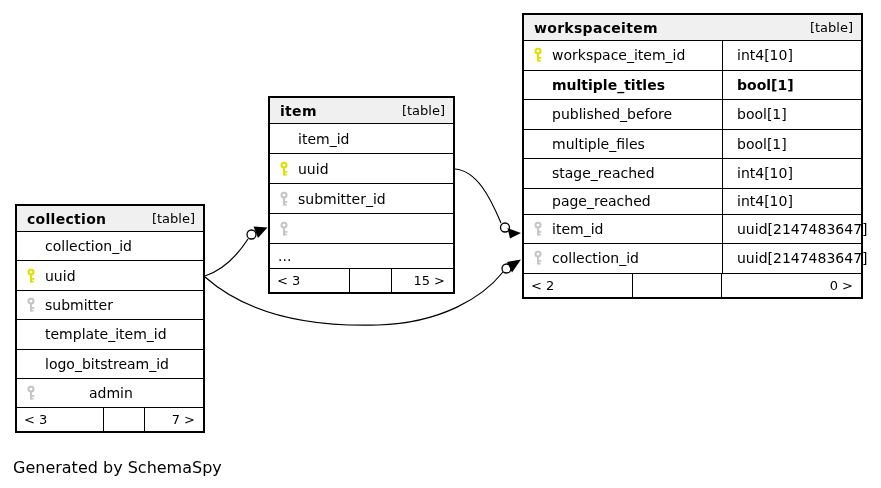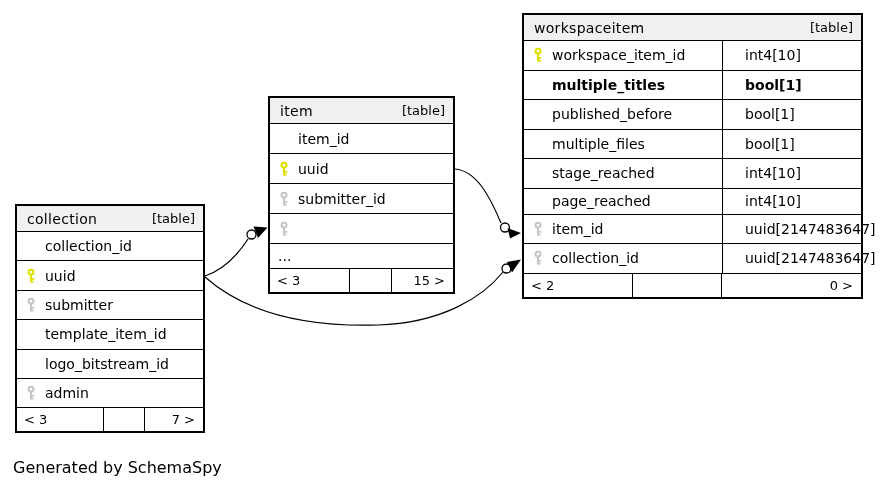--- a/index.html
+++ b/index.html
@@ -33,21 +33,21 @@
     box-sizing: border-box;
     height: 26px;
     background: #f0f0f0;
     border-bottom: 1px solid #000;
     display: flex;
     justify-content: space-between;
     align-items: center;
     padding: 0 8px 0 10px;
   }
   .db-header .tname {
-    font-weight: normal;
+    font-weight: bold;
     font-size: 14px;
     letter-spacing: 0.3px;
   }
   .db-header .tbadge {
     font-weight: normal;
     font-size: 13px;
   }
   .db-row {
     box-sizing: border-box;
     position: relative;
@@ -67,21 +67,21 @@
     transform: translateY(-50%);
     width: 12px;
     height: 15px;
   }
   .db-row .type-cell {
     position: absolute;
     top: 0; bottom: 0; right: 0;
     border-left: 1px solid #000;
     display: flex;
     align-items: center;
-    padding-left: 22px;
+    padding-left: 14px;
     box-sizing: border-box;
     white-space: nowrap;
   }
   .db-row.ellipsis .col-name {
     padding-left: 8px;
   }
   .db-footer {
     box-sizing: border-box;
     height: 23px;
     display: flex;
@@ -154,21 +154,21 @@
             <line x1="6" y1="13.2" x2="8.7" y2="13.2" stroke="#c6c6c6" stroke-width="1.7"></line>
           </svg></span>
         <span class="col-name">submitter</span>
       </div>
       <div class="db-row" style="height: 29.4px;">
         <span class="col-name">template_item_id</span>
       </div>
       <div class="db-row" style="height: 29.4px;">
         <span class="col-name">logo_bitstream_id</span>
       </div>
-      <div class="db-row" style="height: 29.4px;">
+      <div class="db-row" style="height: 29.4px; padding-left: 44px;">
         <span class="key-slot"><svg width="12" height="15" viewBox="0 0 12 15">
             <circle cx="6" cy="3.6" r="2.5" fill="none" stroke="#c6c6c6" stroke-width="2.1"></circle>
             <line x1="6" y1="5.8" x2="6" y2="14" stroke="#c6c6c6" stroke-width="2.1"></line>
             <line x1="6" y1="10.4" x2="9.3" y2="10.4" stroke="#c6c6c6" stroke-width="1.7"></line>
             <line x1="6" y1="13.2" x2="8.7" y2="13.2" stroke="#c6c6c6" stroke-width="1.7"></line>
           </svg></span>
         <span class="col-name">admin</span>
       </div>
     </div>
   <div class="db-footer">

